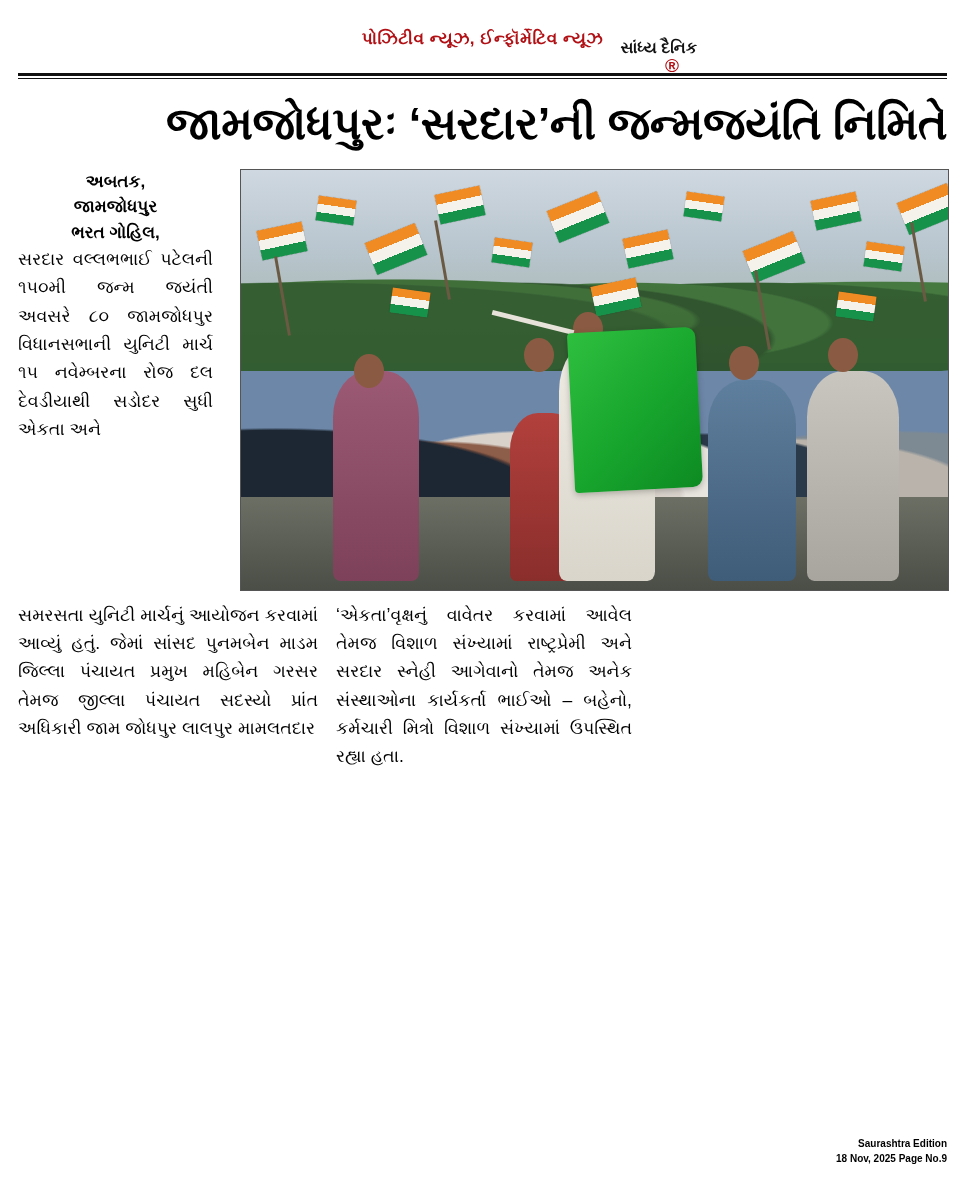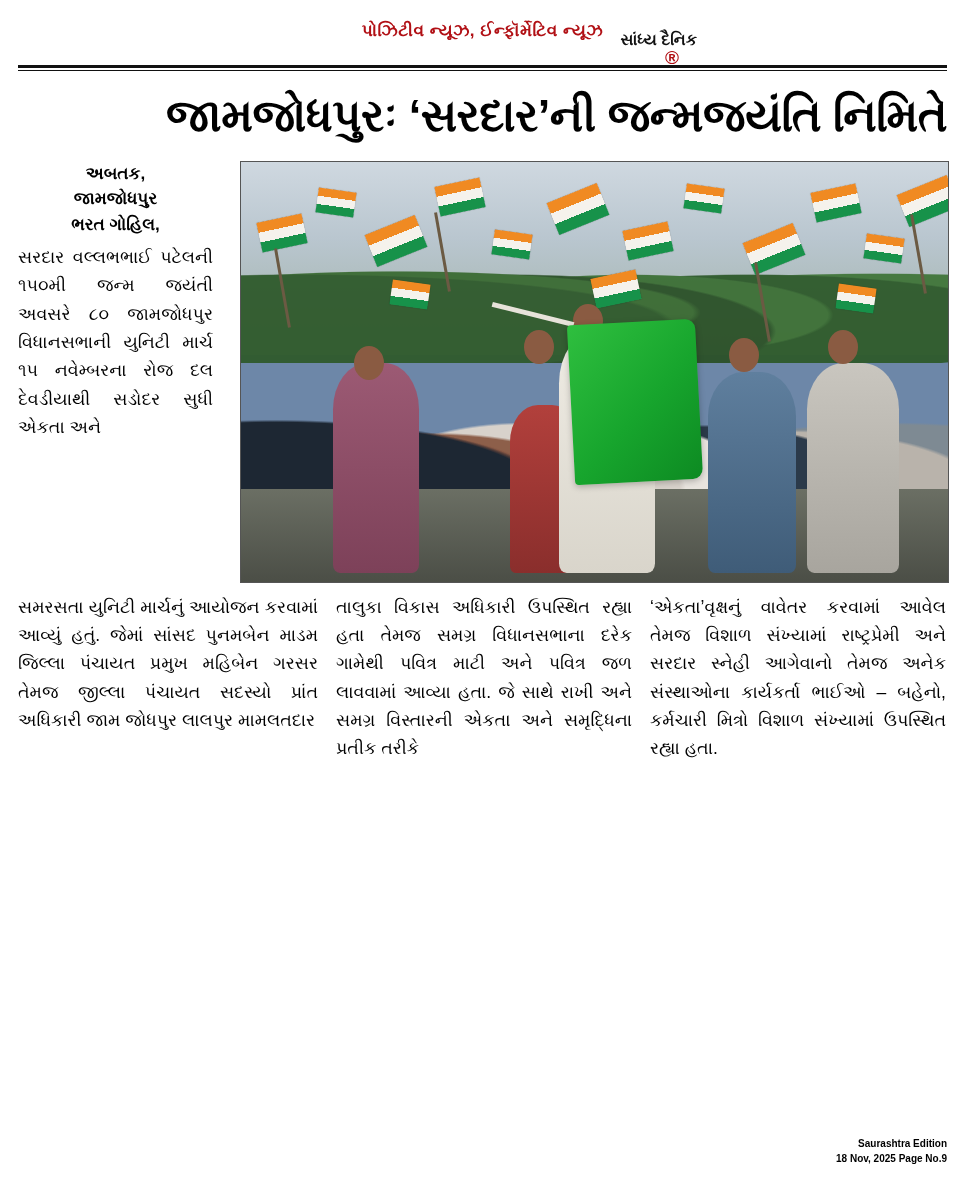--- a/index.html
+++ b/index.html
@@ -14,21 +14,21 @@
     color: #111;
     position: relative;
     overflow: hidden;
   }
 
   .page {
     width: 965px;
     height: 1178px;
     position: relative;
     box-sizing: border-box;
-    padding: 7px 18px;
+    padding: 15px 18px;
   }
 
   
   .masthead {
     text-align: center;
     padding-top: 14px;
     position: relative;
   }
   .masthead-tagline {
     font-family: "Liberation Sans", sans-serif;
@@ -201,21 +201,21 @@
   }
 
   
   .col-text {
     font-family: "Liberation Sans", sans-serif;
     font-size: 17.5px;
     line-height: 1.62;
     text-align: justify;
     color: #000;
   }
-  .lead-col .col-text { margin-top: 6px; }
+  .lead-col .col-text { }
 
   .cols-bottom {
     position: absolute;
     left: 0; right: 0;
     top: 432px;
     display: flex;
     gap: 18px;
   }
   .cols-bottom .col { width: 296px; }
   .cols-bottom .col:nth-child(1) { width: 300px; }
@@ -312,23 +312,20 @@
       </div>
     </div>
 
     <div class="clear"></div>
 
     <div class="cols-bottom">
       <div class="col">
         <div class="col-text">સમરસતા યુનિટી માર્ચનું આયોજન કરવામાં આવ્યું હતું. જેમાં સાંસદ પુનમબેન માડમ જિલ્લા પંચાયત પ્રમુખ મહિબેન ગરસર તેમજ જીલ્લા પંચાયત સદસ્યો પ્રાંત અધિકારી જામ જોધપુર લાલપુર મામલતદાર</div>
       </div>
       <div class="col">
-        <div class="col-text">તાલુકા વિકાસ અધિકારી ઉપસ્થિત રહ્યા હતા તેમજ સમગ્ર વિધાનસભાના દરેક ગામેથી પવિત્ર માટી અને પવિત્ર જળ લાવવામાં આવ્યા હતા. જે સાથે રાખી અને સમગ્ર વિસ્તારની એકતા અને સમૃદ્ધિના પ્રતીક તરીકે</div>
-      </div>
-      <div class="col">
         <div class="col-text">‘એકતા’વૃક્ષનું વાવેતર કરવામાં આવેલ તેમજ વિશાળ સંખ્યામાં રાષ્ટ્રપ્રેમી અને સરદાર સ્નેહી આગેવાનો તેમજ અનેક સંસ્થાઓના કાર્યકર્તા ભાઈઓ – બહેનો, કર્મચારી મિત્રો વિશાળ સંખ્યામાં ઉપસ્થિત રહ્યા હતા.</div>
       </div>
     </div>
   </div>
 
   <div class="footer">
     <div>Saurashtra Edition</div>
     <div>18 Nov, 2025 Page No.9</div>
   </div>
 

